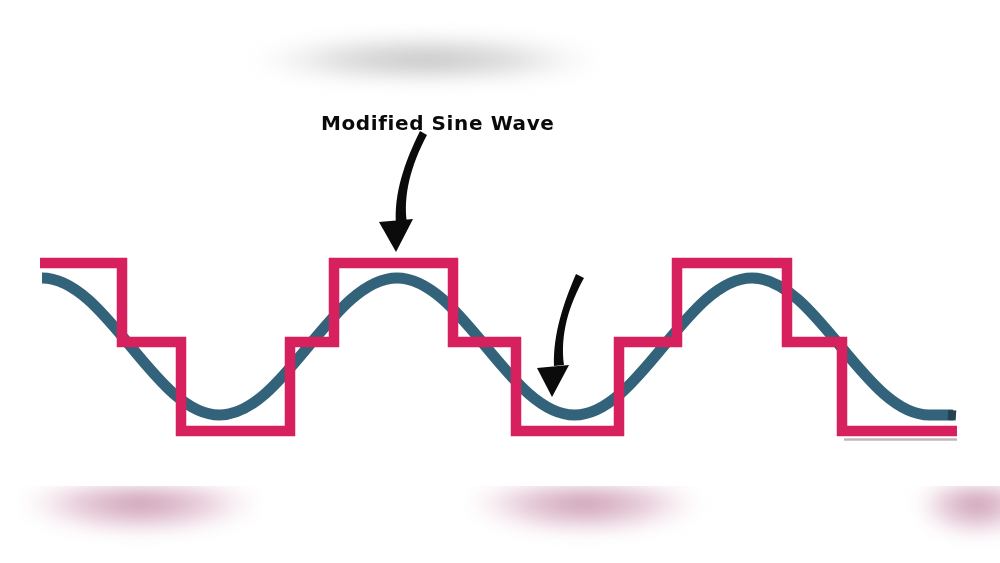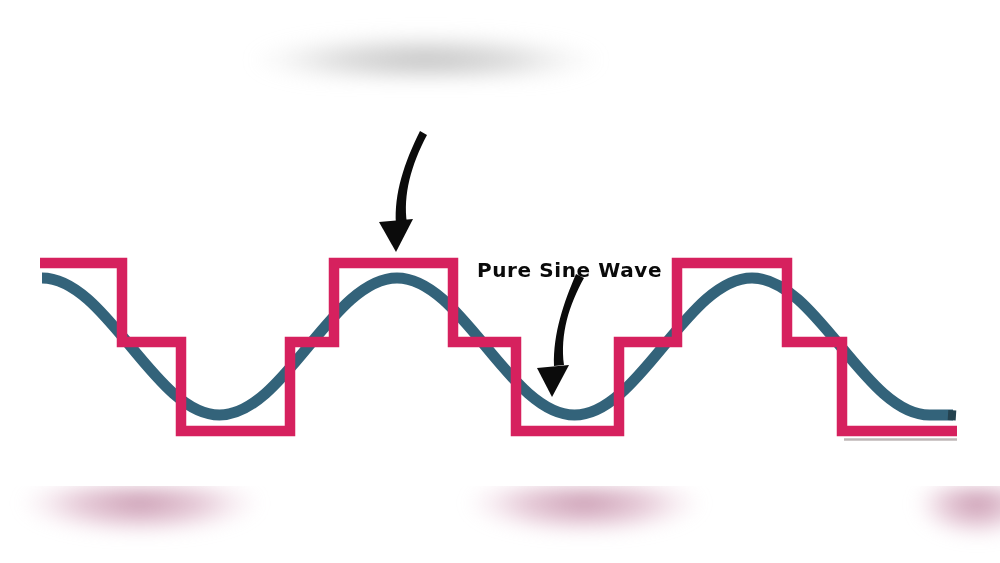--- a/index.html
+++ b/index.html
@@ -51,15 +51,15 @@
       <path d="M420 131 C404 163 394 194 396 224 L407 223 C403 195 411 165 427 135 Z" fill="#0b0b0b"></path>
       <polygon points="379,222 413,219 396,252" fill="#0b0b0b"></polygon>
     </g>
 
     <g>
       <path d="M576 274 C564 302 553 333 554 366 L564 365 C560 334 569 305 584 278 Z" fill="#0b0b0b"></path>
       <polygon points="537,368 569,365 552,397" fill="#0b0b0b"></polygon>
     </g>
   </svg>
 
-  <div class="label label-pure" style="color: rgb(10, 10, 10);">Pure Sine Wave</div>
+  <div class="label label-modified" style="color: rgb(10, 10, 10);">Modified Sine Wave</div>
 
 </div>
 
 </body></html>

